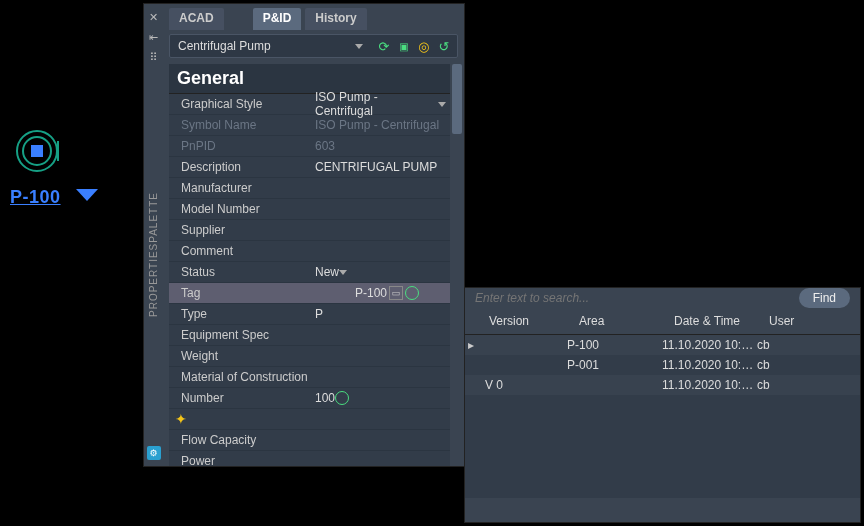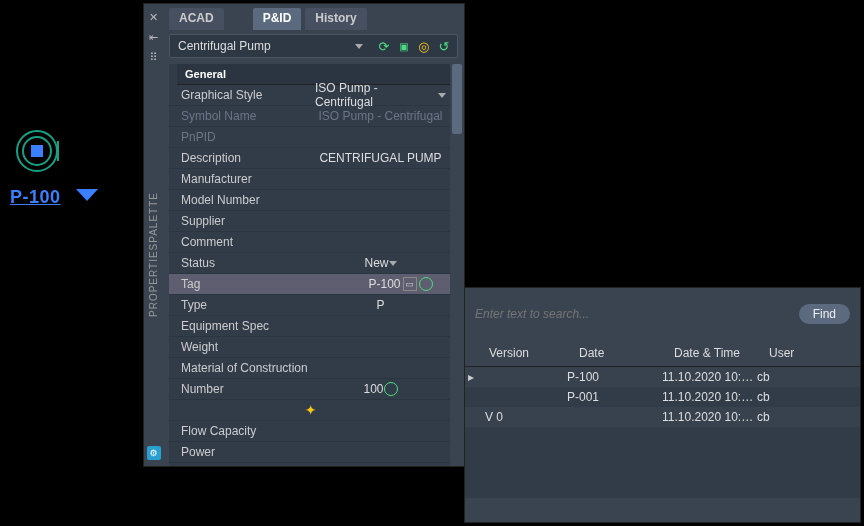--- a/index.html
+++ b/index.html
@@ -27,34 +27,34 @@
   .type-select { flex: 1; padding: 4px 8px; color: #ddd; cursor: pointer; display:flex; align-items:center; justify-content:space-between; }
   .type-icons { display: flex; gap: 2px; padding: 0 4px; }
   .ticon { width: 18px; height: 18px; display: flex; align-items: center; justify-content: center; cursor: pointer; font-size: 13px; }
 
   .props-wrap { flex:1; margin: 6px 0 0 6px; display: flex; overflow: hidden; }
   .props { flex:1; background: #323c49; overflow-y: auto; }
   .props::-webkit-scrollbar { width: 0; }
   .scrollbar { width: 14px; background: #3a4451; position: relative; }
   .scroll-thumb { position: absolute; top: 0; left: 2px; width: 10px; height: 70px; background: #5b6a7e; border-radius: 2px; cursor:pointer;}
 
-  .group-hdr { background: #2b3541; color: #fff; font-weight: 600; padding: 4px 8px; font-size: 11px; border-bottom: 1px solid #222; margin-left: 8px; }
+  .group-hdr { background: #2b3541; color: #fff; font-weight: 600; padding: 4px 8px; font-size: 18px; border-bottom: 1px solid #222; }
   .prop-row { display: flex; border-bottom: 1px solid #2b3541; height: 21px; align-items: center; }
   .prop-row.sel { background: #5e5e70; gap: 40px; }
   .prop-label { width: 140px; padding-left: 12px; color: #ccc; font-size: 12px; white-space: nowrap; overflow:hidden; }
   .prop-label.dis { color: #6b7685; }
-  .prop-value { flex: 1; padding-left: 6px; color: #ddd; font-size: 12px; display:flex; align-items:center; justify-content:center; padding-right:4px;}
+  .prop-value { flex: 1; padding-left: 6px; color: #ddd; font-size: 12px; display:flex; align-items:center; justify-content:flex-start; padding-right:4px;}
   .prop-value.dis { color: #6b7685; }
   .prop-btn { width:14px; height:14px; border:1px solid #888; display:flex;align-items:center;justify-content:center; font-size:9px; color:#ccc; margin-left:2px; cursor:pointer;}
   .green-circle { width:14px;height:14px;border:1.5px solid #4ade80;border-radius:50%; display:inline-block;}
   .yellow-arrow { color:#f5c518; font-size:14px; }
 
   
   .history { position: absolute; left: 464px; top: 287px; width: 397px; height: 236px; background: #3a4451; border: 1px solid #222; display:flex; flex-direction:column;}
-  .hist-top { display:flex; align-items:center; padding:16px 10px; gap:8px; }
+  .hist-top { display:flex; align-items:center; padding:0 10px; gap:8px; }
   .hist-search { flex:1; background: transparent; border:none; color:#8a95a5; font-size:12px; outline:none; font-style:italic;}
   .hist-find-btn { background:#5b6a7e; color:#eee; border:none; padding:3px 14px; font-size:12px; border-radius:10px; cursor:pointer;}
   .hist-table { flex:1; background:#323c49; margin:0; }
   .hist-hdr-row { display:flex; background:#3a4451; border-bottom:1px solid #222; }
   .hist-hdr { padding:6px 8px; color:#ddd; font-size:12px; }
   .hc-ind { width:12px; }
   .hc-ver { width:90px; }
   .hc-val { width:95px; }
   .hc-dt  { width:95px; }
   .hc-usr { flex:1; }
@@ -125,20 +125,21 @@
               <span>ISO Pump - Centrifugal</span>
               <span class="tri-down"></span>
             </div>
         </div>
         <div class="prop-row">
           <div class="prop-label dis">Symbol Name</div>
           <div class="prop-value dis">ISO Pump - Centrifugal</div>
         </div>
         <div class="prop-row">
           <div class="prop-label dis">PnPID</div>
+          <div class="prop-value dis">603</div>
         </div>
         <div class="prop-row">
           <div class="prop-label">Description</div>
           <div class="prop-value">CENTRIFUGAL PUMP</div>
         </div>
         <div class="prop-row">
           <div class="prop-label">Manufacturer</div>
           <div class="prop-value"></div>
         </div>
         <div class="prop-row">
@@ -217,21 +218,21 @@
 
 <div class="history">
   <div class="hist-top">
     <input class="hist-search" placeholder="Enter text to search..." style="">
     <button class="hist-find-btn">Find</button>
   </div>
   <div class="hist-table">
     <div class="hist-hdr-row">
       <div class="hist-hdr hc-ind"></div>
       <div class="hist-hdr hc-ver">Version</div>
-      <div class="hist-hdr hc-val">Date</div>
+      <div class="hist-hdr hc-val">Area</div>
       <div class="hist-hdr hc-dt">Date &amp; Time</div>
       <div class="hist-hdr hc-usr">User</div>
     </div>
     <div class="hist-row">
       <div class="hist-ind">▸</div>
       <div class="hc-ver" style="padding-left:8px"></div>
       <div class="hc-val">P-100</div>
       <div class="hc-dt">11.10.2020 10:…</div>
       <div class="hc-usr">cb</div>
     </div>

